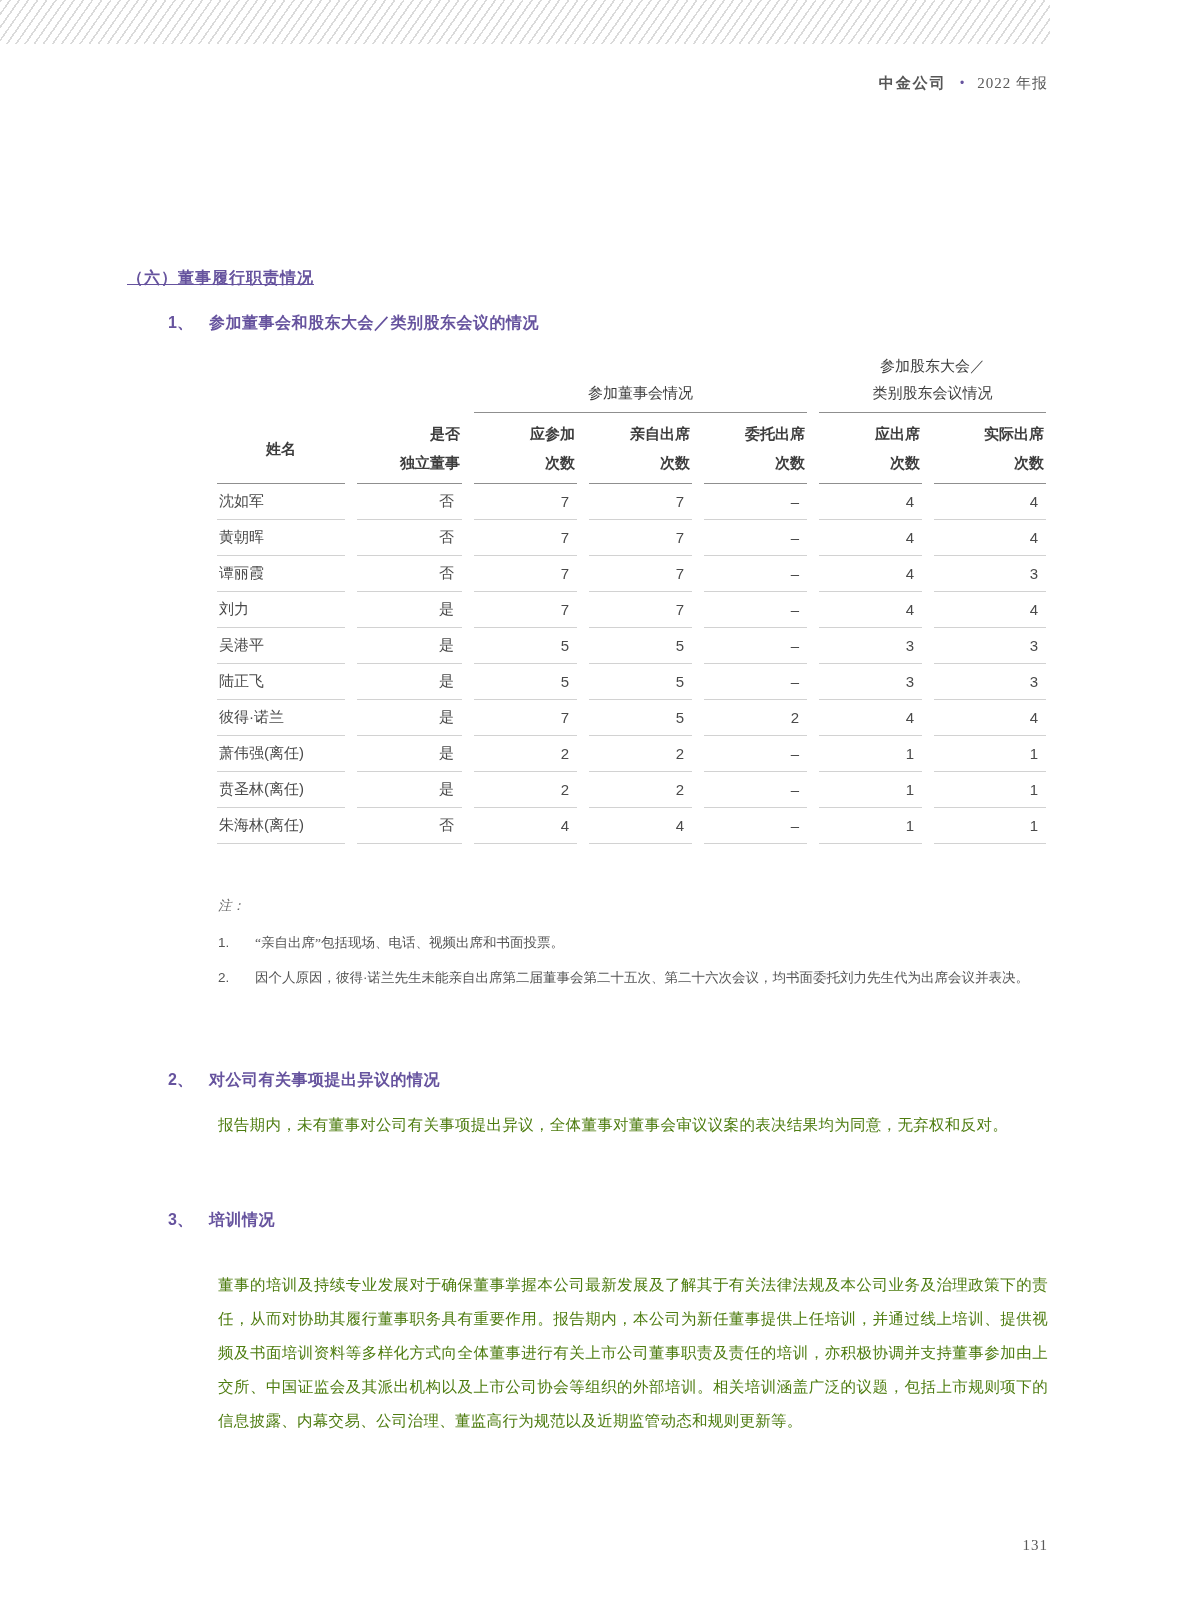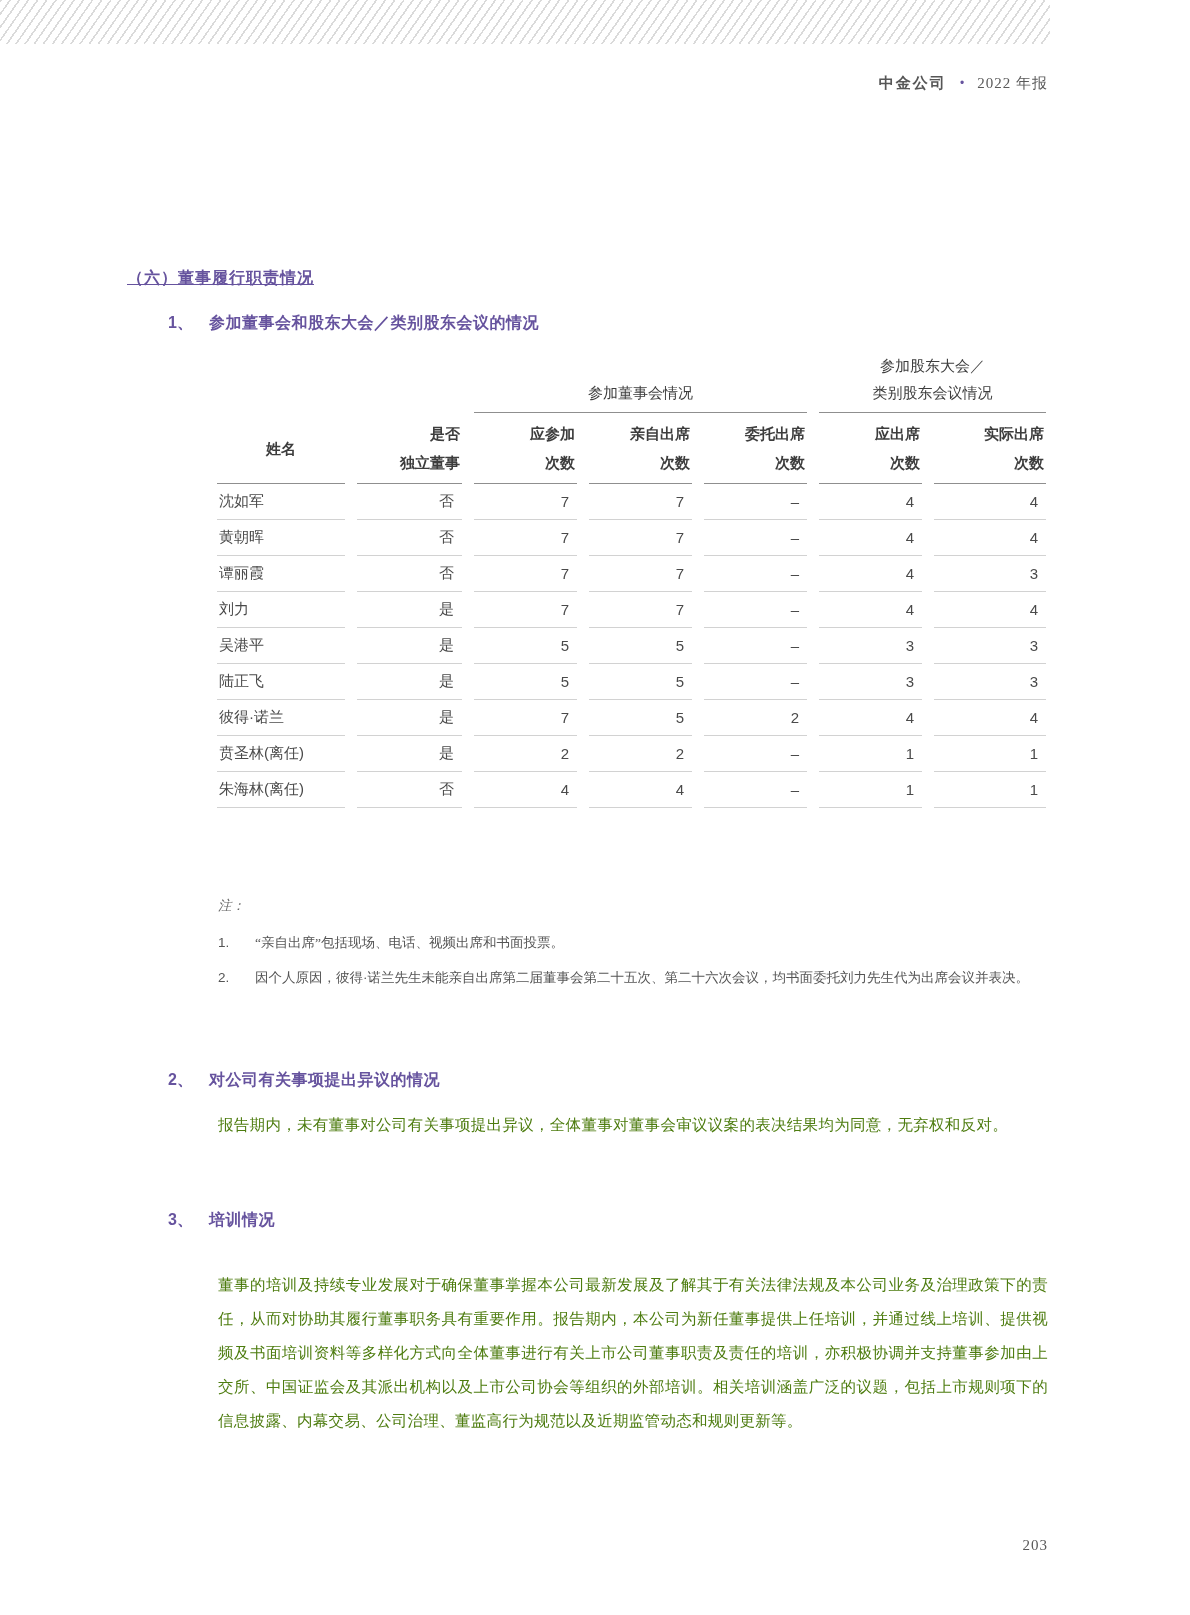--- a/index.html
+++ b/index.html
@@ -204,20 +204,29 @@
     <tr class="body-row">
       <td class="name-col">彼得·诺兰</td>
       <td>是</td>
       <td>7</td>
       <td>5</td>
       <td>2</td>
       <td>4</td>
       <td>4</td>
     </tr>
 
+    <tr class="body-row">
+      <td class="name-col">萧伟强(离任)</td>
+      <td>是</td>
+      <td>2</td>
+      <td>2</td>
+      <td>–</td>
+      <td>1</td>
+      <td>1</td>
+    </tr>
 
     <tr class="body-row">
       <td class="name-col">贲圣林(离任)</td>
       <td>是</td>
       <td>2</td>
       <td>2</td>
       <td>–</td>
       <td>1</td>
       <td>1</td>
     </tr>
@@ -255,15 +264,15 @@
     <span class="sub-title">对公司有关事项提出异议的情况</span>
   </div>
   <p class="body-para p2">报告期内，未有董事对公司有关事项提出异议，全体董事对董事会审议议案的表决结果均为同意，无弃权和反对。</p>
 
   <div class="sub-head pos-sub3">
     <span class="sub-num">3、</span>
     <span class="sub-title">培训情况</span>
   </div>
   <p class="body-para p3">董事的培训及持续专业发展对于确保董事掌握本公司最新发展及了解其于有关法律法规及本公司业务及治理政策下的责任，从而对协助其履行董事职务具有重要作用。报告期内，本公司为新任董事提供上任培训，并通过线上培训、提供视频及书面培训资料等多样化方式向全体董事进行有关上市公司董事职责及责任的培训，亦积极协调并支持董事参加由上交所、中国证监会及其派出机构以及上市公司协会等组织的外部培训。相关培训涵盖广泛的议题，包括上市规则项下的信息披露、内幕交易、公司治理、董监高行为规范以及近期监管动态和规则更新等。</p>
 
-  <div class="page-num">203</div>
+  <div class="page-num">131</div>
 
 </div>
 
 </body></html>

